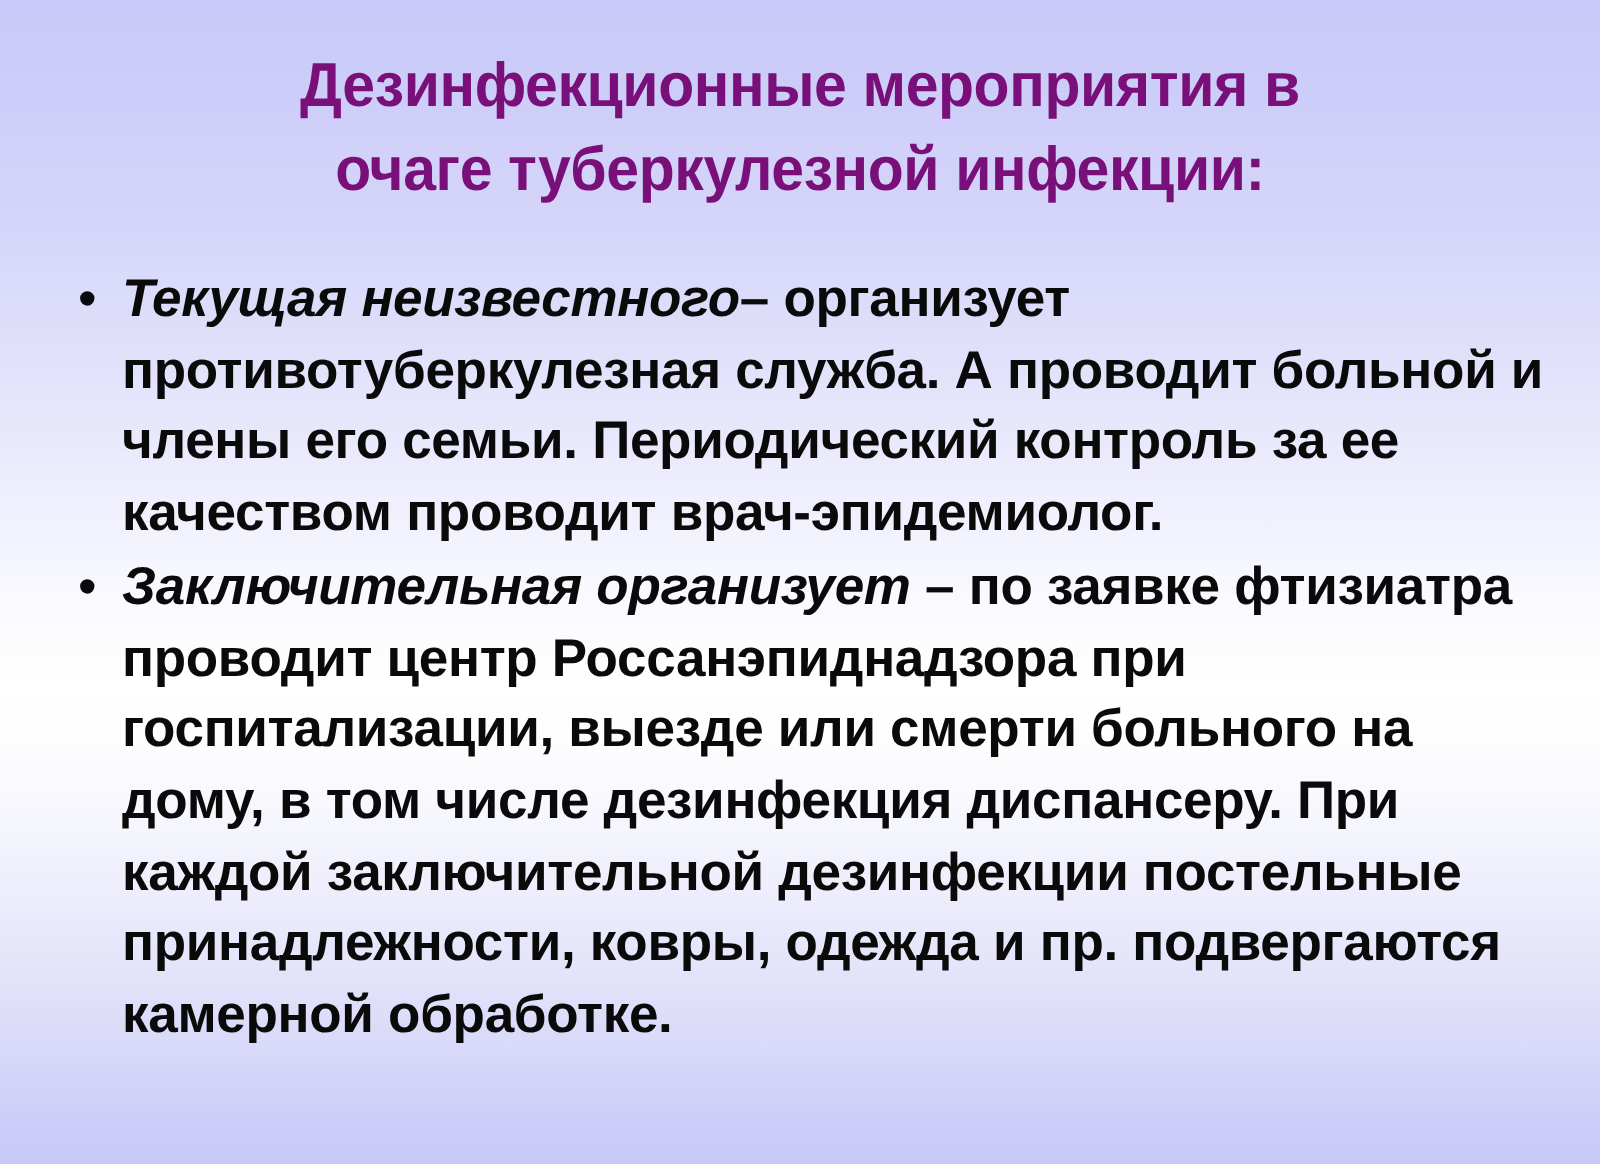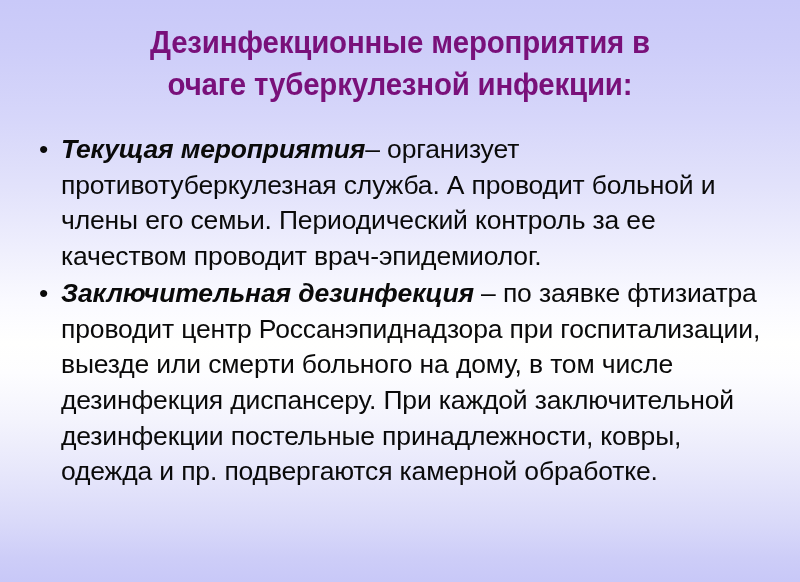--- a/index.html
+++ b/index.html
@@ -94,21 +94,21 @@
     text-align: left;
     font-size: 26.5px;
     line-height: 35.7px;
     color: #0a0a0a;
   }
   .lead {
     font-weight: bold;
     font-style: italic;
   }
   .rest {
-    font-weight: normal;
+    font-weight: bold;
     font-style: normal;
   }
   .bullet-text {
     display: inline;
   }
 </style>
 </head>
 <body>
 
 <div id="slide">
@@ -116,24 +116,24 @@
   <div class="title-block">
     <span class="title-line">Дезинфекционные мероприятия в</span>
     <span class="title-line">очаге туберкулезной инфекции:</span>
   </div>
 
   <div class="body-block">
     <ul class="bullets">
 
       <li>
         <span class="bullet-dot">•</span>
-        <span class="bullet-text"><span class="lead">Текущая мероприятия</span><span class="rest">– организует противотуберкулезная служба. А проводит больной и члены его семьи. Периодический контроль за ее качеством проводит врач-эпидемиолог.</span></span>
+        <span class="bullet-text"><span class="lead">Текущая неизвестного</span><span class="rest">– организует противотуберкулезная служба. А проводит больной и члены его семьи. Периодический контроль за ее качеством проводит врач-эпидемиолог.</span></span>
       </li>
 
       <li>
         <span class="bullet-dot">•</span>
-        <span class="bullet-text"><span class="lead">Заключительная дезинфекция</span><span class="rest"> – по заявке фтизиатра проводит центр Россанэпиднадзора при госпитализации, выезде или смерти больного на дому, в том числе дезинфекция диспансеру. При каждой заключительной дезинфекции постельные принадлежности, ковры, одежда и пр. подвергаются камерной обработке.</span></span>
+        <span class="bullet-text"><span class="lead">Заключительная организует</span><span class="rest"> – по заявке фтизиатра проводит центр Россанэпиднадзора при госпитализации, выезде или смерти больного на дому, в том числе дезинфекция диспансеру. При каждой заключительной дезинфекции постельные принадлежности, ковры, одежда и пр. подвергаются камерной обработке.</span></span>
       </li>
 
     </ul>
   </div>
 
 </div>
 
 </body></html>

